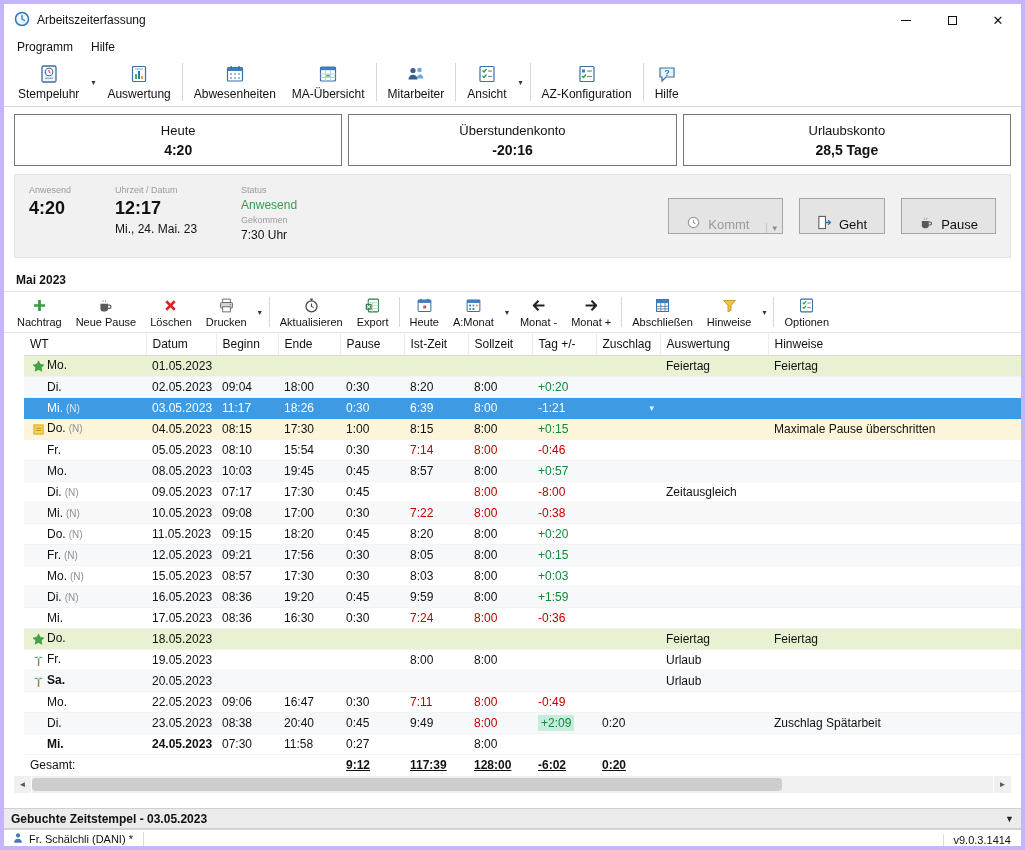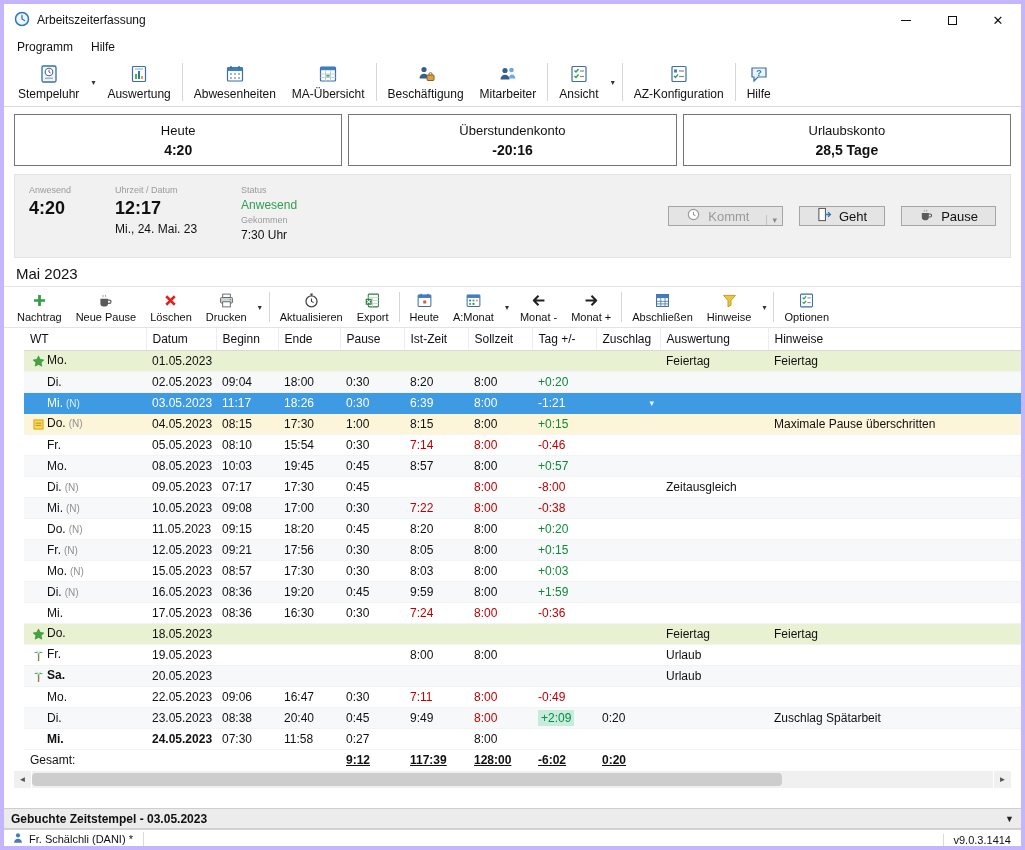--- a/index.html
+++ b/index.html
@@ -26,33 +26,33 @@
 .toolbar.month .tb-icon{height:17px}
 .toolbar.month .tb-icon svg{width:17px;height:17px}
 .tb-label{font-size:12px;white-space:nowrap}
 .toolbar.month .tb-label{font-size:11px}
 .tb-drop{display:flex;align-items:center;font-size:8px;color:#333;padding:0 4px}
 .tb-sep{width:1px;background:#d6d6d6;margin:3px 3px}
 .summary{display:flex;gap:6px;margin:7px 10px 0;flex:0 0 auto}
 .sum-box{flex:1;border:1px solid #767676;height:52px;display:flex;flex-direction:column;align-items:center;justify-content:center;gap:4px}
 .sum-label{font-size:13px}
 .sum-value{font-size:14px;font-weight:bold}
-.status-panel{margin:8px 10px 0;height:84px;background:#f1f1f1;border:1px solid #e3e3e3;display:flex;padding:10px 14px;gap:44px;flex:0 0 auto}
+.status-panel{margin:8px 10px 8px;height:84px;background:#f1f1f1;border:1px solid #e3e3e3;display:flex;padding:10px 14px;gap:44px;flex:0 0 auto}
 .sp-col{display:flex;flex-direction:column;gap:3px}
 .sp-label{font-size:9px;color:#9b9b9b}
 .sp-big{font-size:18px;font-weight:bold}
 .sp-text{font-size:12px}
 .sp-green{font-size:12px;color:#2f9e50}
 .sp-buttons{margin-left:auto;display:flex;align-items:center;gap:16px}
-.btn{height:20px;background:#e4e4e4;border:1px solid #a6a6a6;display:flex;align-items:flex-end;font-size:13px;cursor:default}
+.btn{height:36px;background:#e4e4e4;border:1px solid #a6a6a6;display:flex;align-items:flex-end;font-size:13px;cursor:default}
 .btn-main{display:flex;align-items:center;gap:7px;padding:0 17px}
 .btn-main svg{width:15px;height:15px}
 .btn-arrow{display:flex;align-items:center;padding:0 5px;border-left:1px solid #c2c2c2;font-size:9px;color:#8d8d8d}
 .btn.disabled{color:#9a9a9a}
-.month-title{margin:7px 8px 4px 12px;font-weight:normal;font-size:15px;flex:0 0 auto}
+.month-title{margin:7px 8px 4px 12px;font-weight:bold;font-size:12px;flex:0 0 auto}
 table{width:1005px;margin:0 20px;border-collapse:collapse;table-layout:fixed;flex:0 0 auto}
 th{height:22px;font-weight:normal;text-align:left;padding:0 6px;border-bottom:1px solid #d8d8d8;border-right:1px solid #ececec;white-space:nowrap;overflow:hidden}
 th:last-child{border-right:none}
 td{height:21px;padding:0 6px;white-space:nowrap;overflow:hidden;border-bottom:1px solid #f3f3f3}
 tr.alt td{background:#f7f8f9}
 tr.holiday td{background:#e8f2d2}
 tr.warn td{background:#fdf5d9}
 tr.sel td{background:#3d9ae3;color:#fff;border-bottom-color:#3d9ae3}
 tr.sel .wt-n{color:#dcebfb}
 td.neg{color:#c00000}
@@ -168,33 +168,20 @@
             </svg>
           </span>
           <span class="tb-label">MA-Übersicht</span>
         </div>
       </div>
       <div class="tb-sep"></div>
       <div class="tb-item">
         <div class="tb-btn">
           <span class="tb-icon">
             <svg viewBox="0 0 20 20">
-              <circle cx="8" cy="5.5" r="2.6" fill="#355f8d"></circle>
-              <path d="M3.5 14.5c0-3 2-4.7 4.5-4.7s4.5 1.7 4.5 4.7z" fill="#355f8d"></path>
-              <rect x="11" y="11" width="7" height="5.5" rx="1" fill="#d9a243" stroke="#8a5f1b" stroke-width="1"></rect>
-              <path d="M13 11v-1a1.3 1.3 0 011.3-1.3h.4A1.3 1.3 0 0116 10v1" fill="none" stroke="#8a5f1b" stroke-width="1"></path>
-            </svg>
-          </span>
-          <span class="tb-label">Beschäftigung</span>
-        </div>
-      </div>
-      <div class="tb-item">
-        <div class="tb-btn">
-          <span class="tb-icon">
-            <svg viewBox="0 0 20 20">
               <circle cx="7" cy="6.5" r="2.6" fill="#355f8d"></circle>
               <path d="M2.5 15.5c0-3 2-4.7 4.5-4.7s4.5 1.7 4.5 4.7z" fill="#355f8d"></path>
               <circle cx="13.5" cy="6" r="2.3" fill="#6fa8dc"></circle>
               <path d="M10.8 14.5c.3-2.6 1.5-4 3.2-4 1.9 0 3.4 1.7 3.4 4z" fill="#6fa8dc"></path>
             </svg>
           </span>
           <span class="tb-label">Mitarbeiter</span>
         </div>
       </div>
       <div class="tb-sep"></div>

